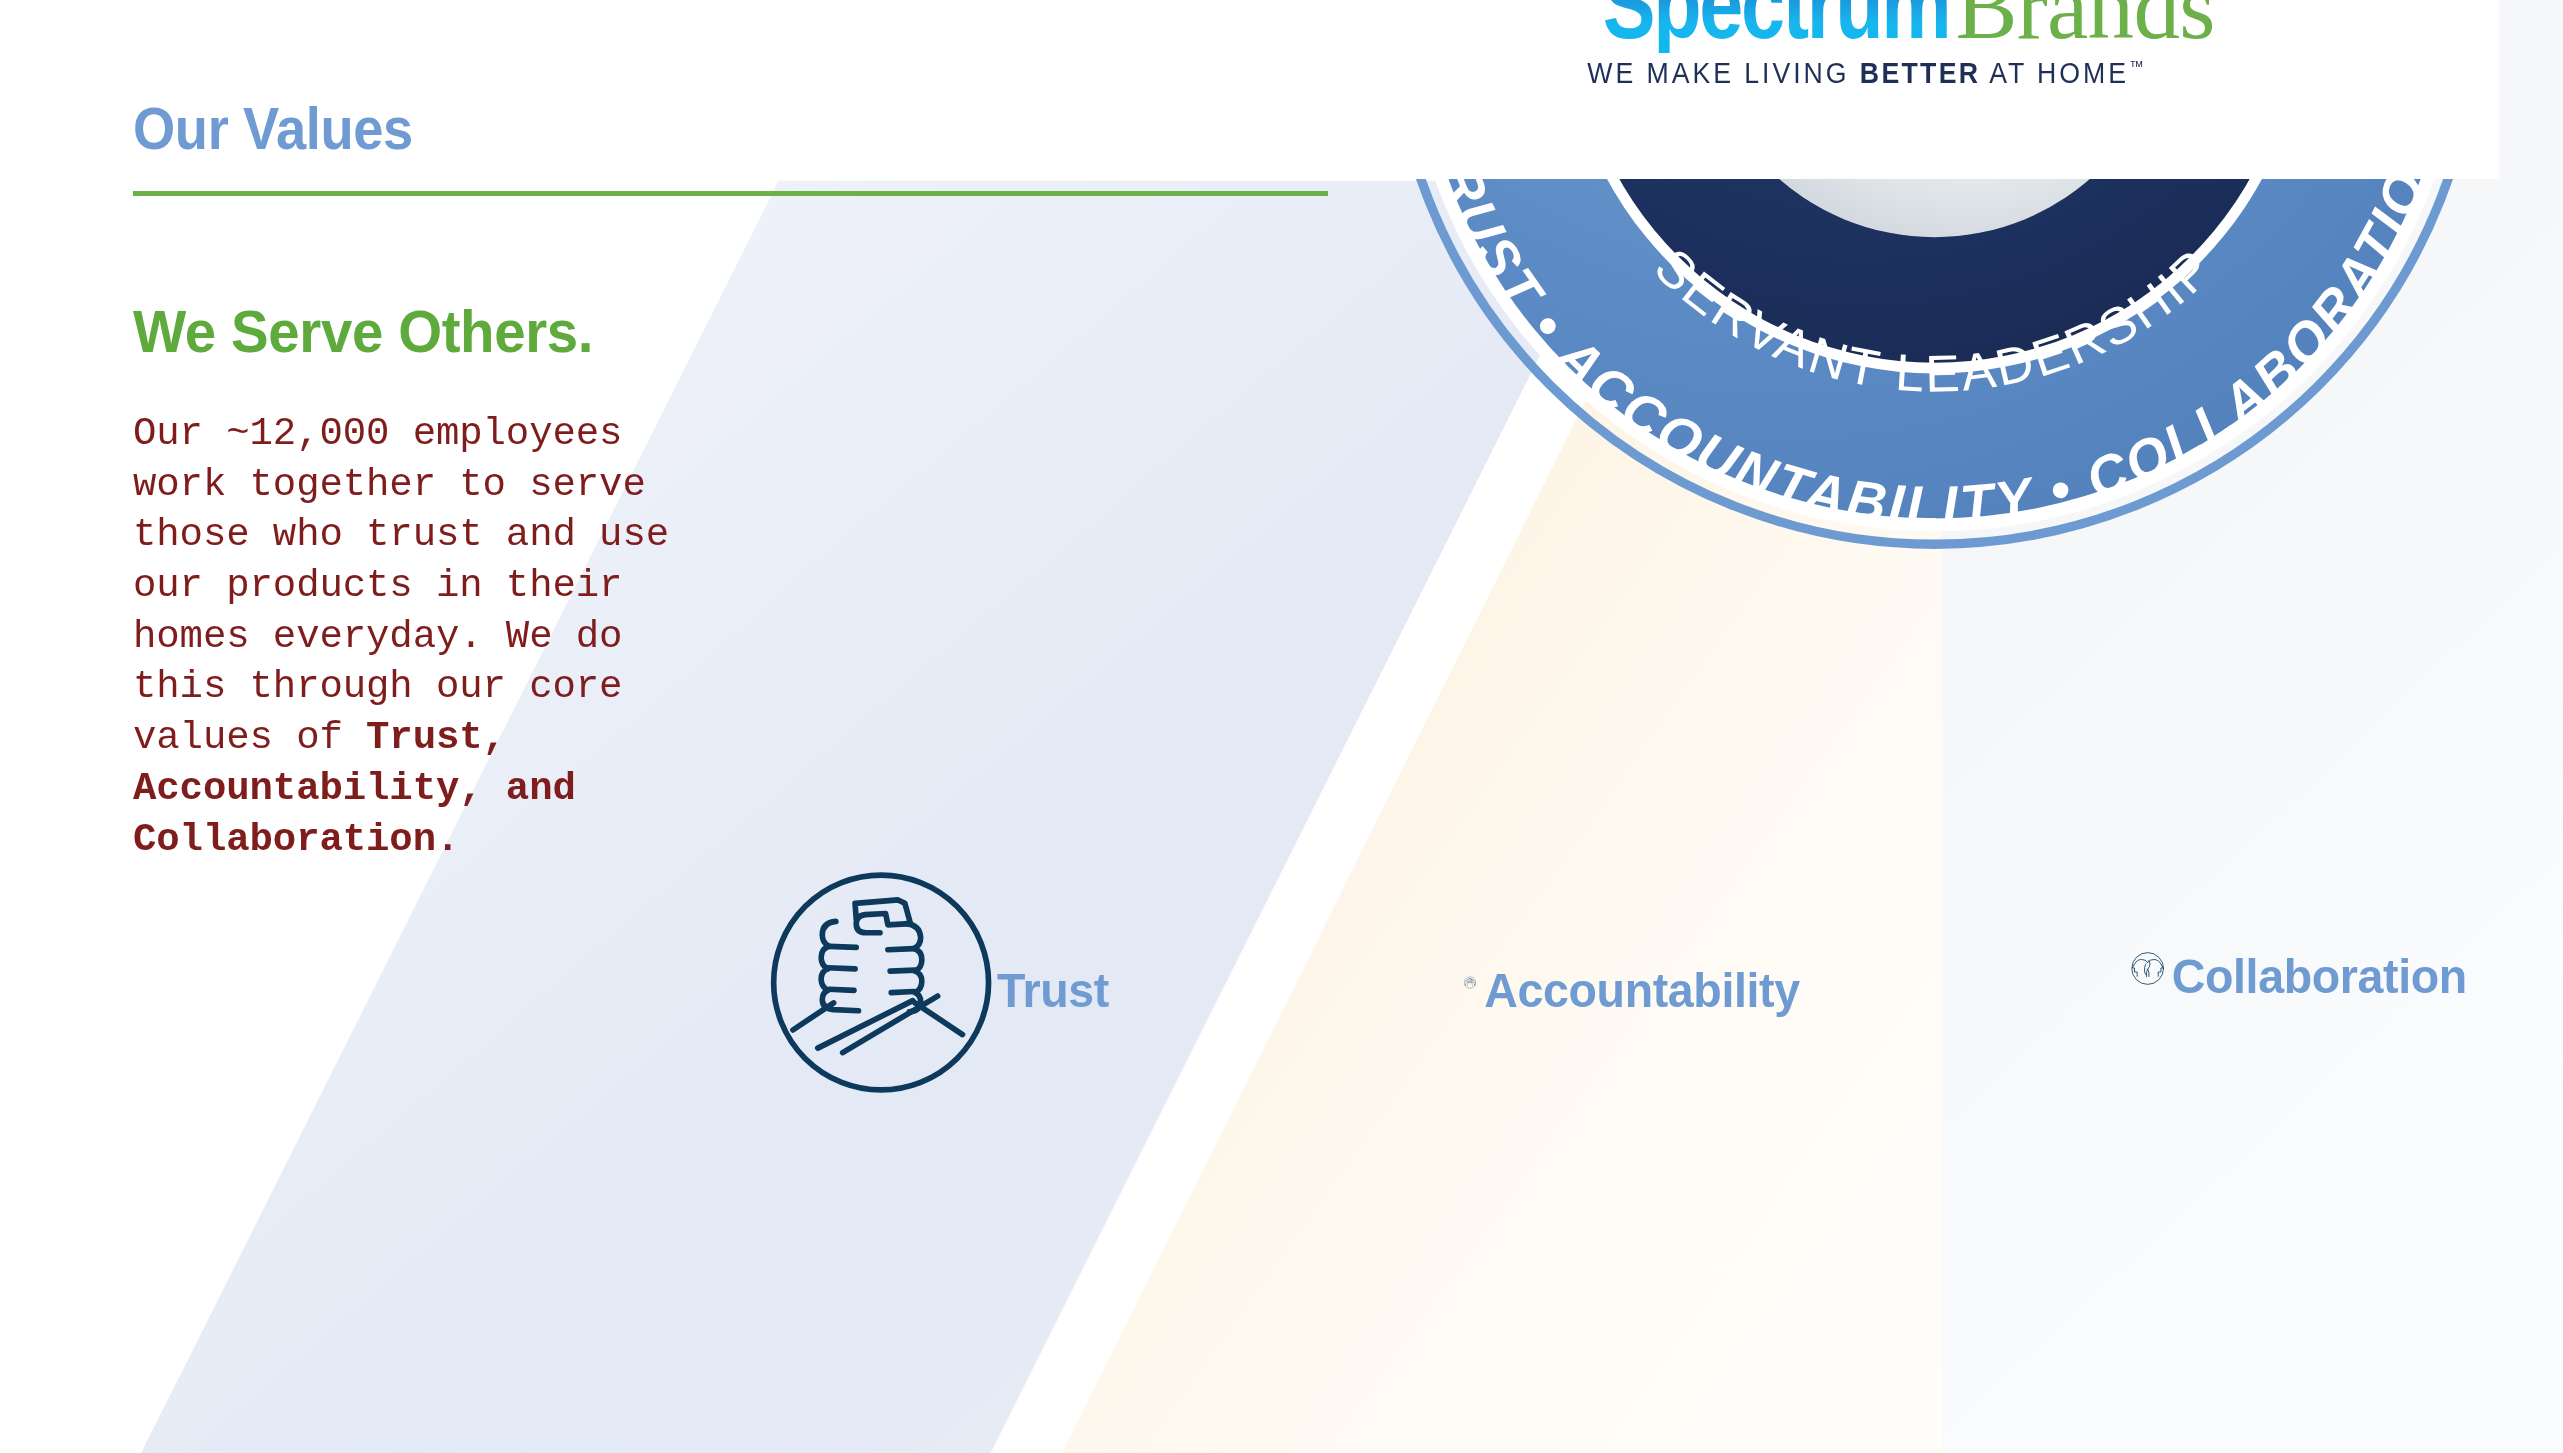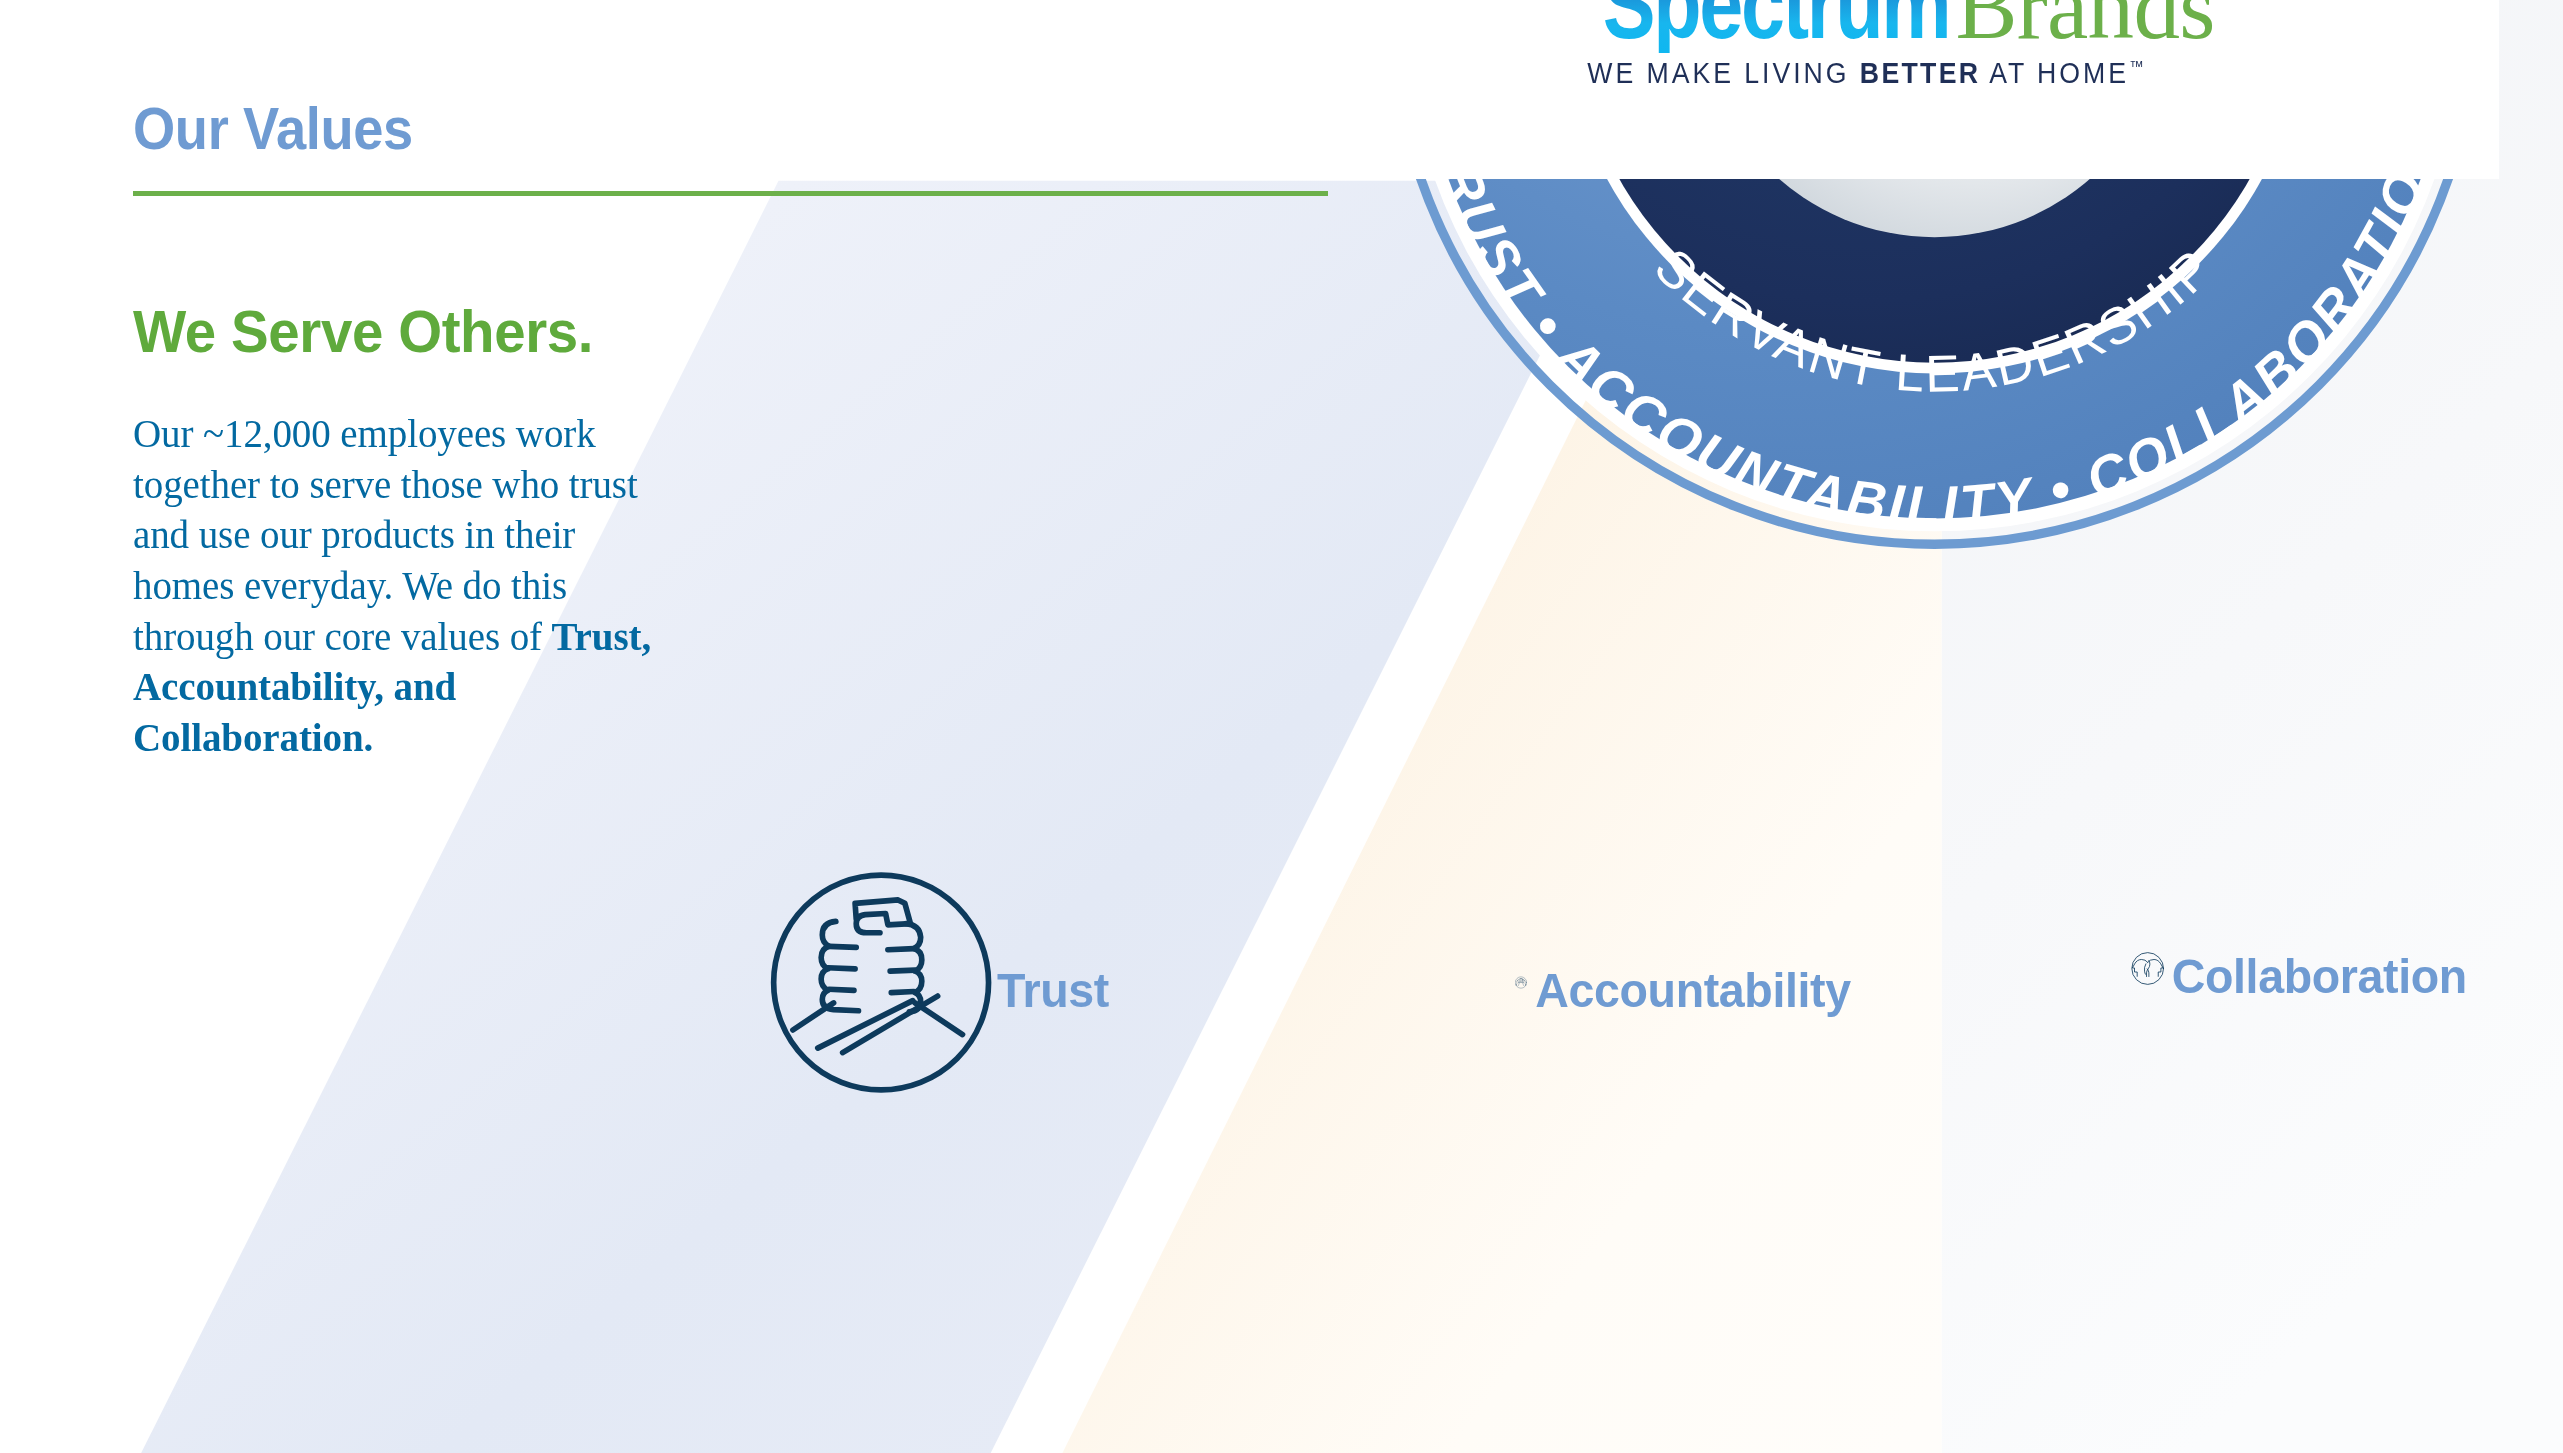--- a/index.html
+++ b/index.html
@@ -60,25 +60,25 @@
     color: #5faa3c;
     margin: 0;
     padding-top: 106px;
     transform: scaleX(0.94);
     transform-origin: left center;
   }
   .body-copy {
     margin: 0;
     padding-top: 47px;
     width: 545px;
-    font-family: Liberation Serif, serif;
+    font-family: Liberation Mono, monospace;
     font-weight: normal;
     font-size: 39px;
     line-height: 1.30;
-    color: #0369a1;
+    color: #7f1d1d;
     letter-spacing: -0.1px;
   }
   .body-copy .b {
     font-weight: bold;
   }
 
   
   .values-row {
     position: absolute;
     left: 0;
@@ -88,21 +88,21 @@
     z-index: 6;
     display: flex;
   }
   .value-col {
     position: absolute;
     display: flex;
     flex-direction: row;
     align-items: center;
   }
   .value-col.v0 { left: 768px; width: 344px; top: 14.4px; }
-  .value-col.v1 { left: 1515px; width: 344px; top: 14.4px; align-items: center; }
+  .value-col.v1 { left: 1464px; width: 344px; top: 14.4px; align-items: center; }
   .value-col.v2 { left: 2131px; width: 344px; top: 0px; }
 
   .icon-circle {
     width: 287px;
     height: 287px;
     display: block;
   }
   .value-col.v2 .icon-circle { width: 287px; height: 287px; }
 
   .value-label {

